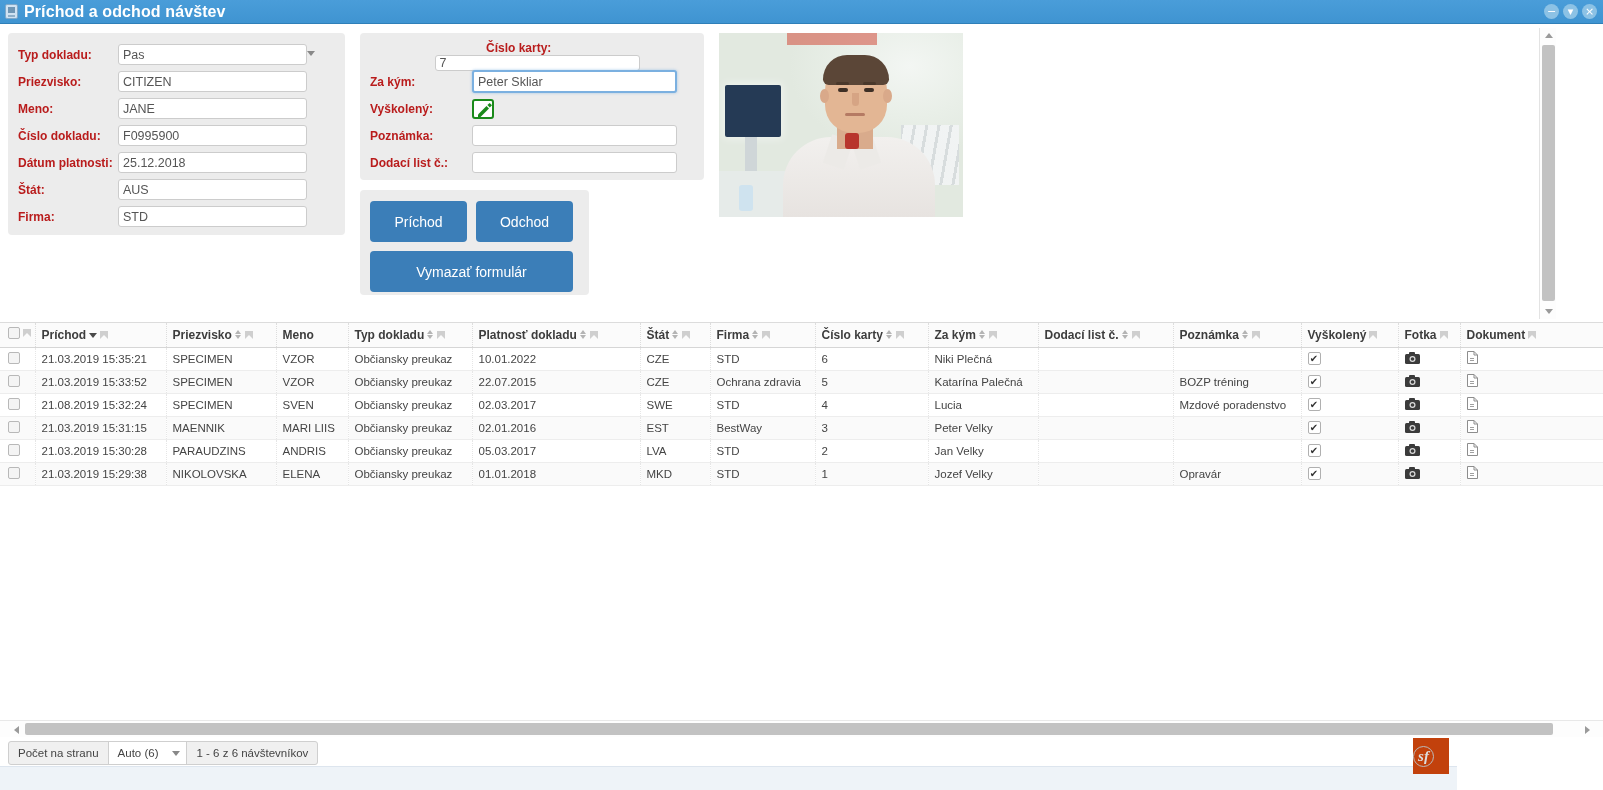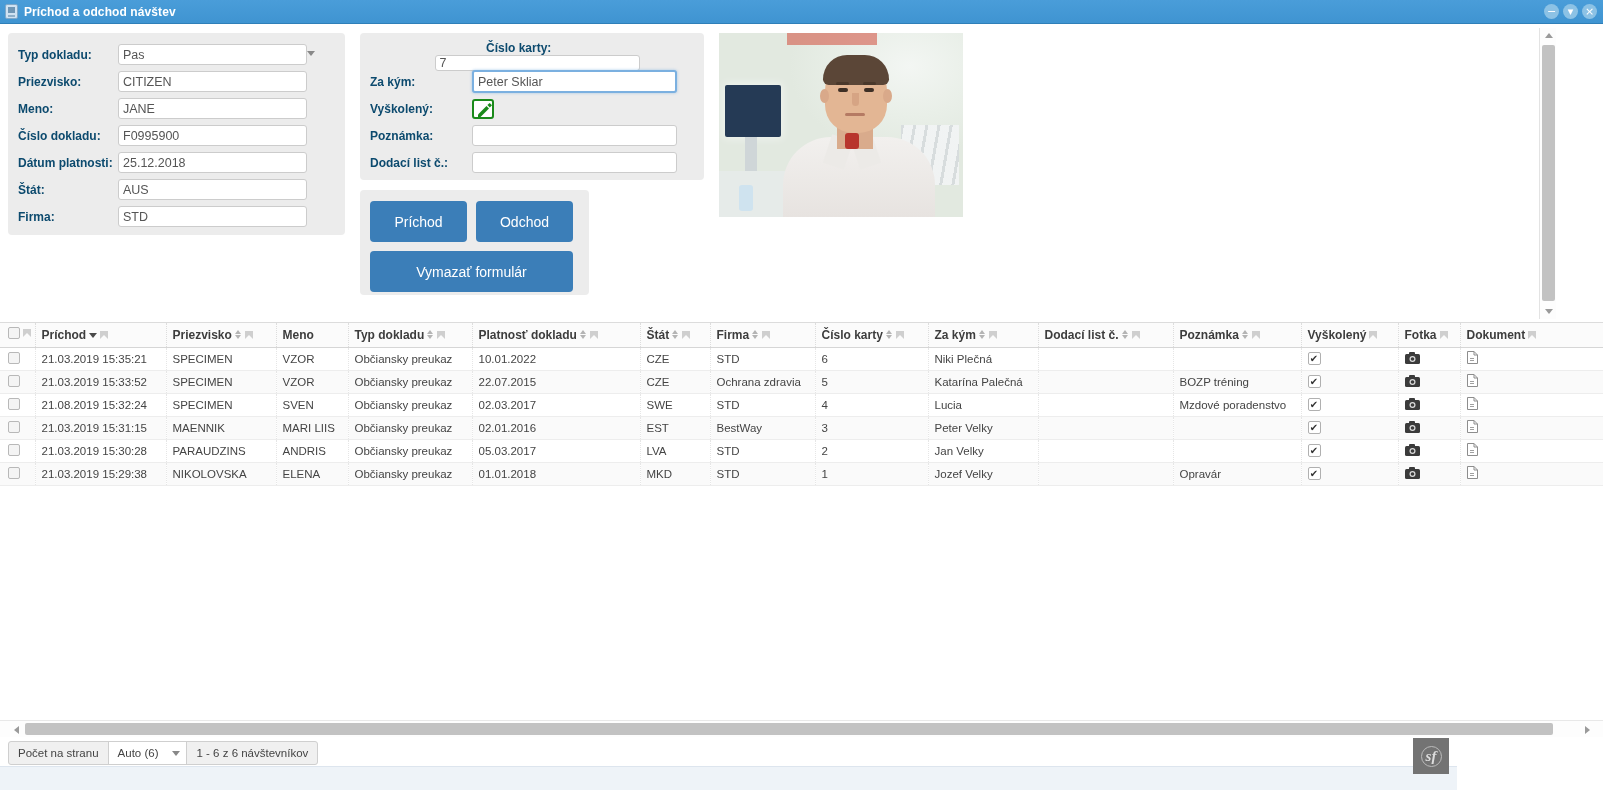--- a/index.html
+++ b/index.html
@@ -29,21 +29,21 @@
   }
   .titlebar-icon::before {
     content: ""; position: absolute; left: 2px; top: 2px;
     width: 7px; height: 6px; background: #6f96b5;
   }
   .titlebar-icon::after {
     content: ""; position: absolute; left: 2px; top: 10px;
     width: 7px; height: 2px; background: #8fb0ca;
   }
   .titlebar-title {
-    color: #ffffff; font-size: 12px; font-weight: bold;
+    color: #ffffff; font-size: 16px; font-weight: bold;
     letter-spacing: 0.1px;
   }
   .win-btns {
     position: absolute; right: 6px; top: 4px;
     display: flex; gap: 4px; align-items: center;
   }
   .win-btn {
     width: 15px; height: 15px; border-radius: 50%;
     background: #8cc2e5;
     color: #ffffff;
@@ -57,21 +57,21 @@
     position: absolute;
     background: #ececec;
     border-radius: 4px;
   }
   #panel-doc  { left: 8px;   top: 33px;  width: 337px; height: 202px; }
   #panel-card { left: 360px; top: 33px;  width: 344px; height: 147px; }
   #panel-btns { left: 360px; top: 190px; width: 229px; height: 105px; }
 
   .frow { display: flex; align-items: center; height: 27px; margin: 0 0 0 0; }
   .flabel {
-    font-size: 12px; font-weight: bold; color: #0c4a6e;
+    font-size: 12px; font-weight: bold; color: #b91c1c;
     white-space: nowrap;
   }
   .finput {
     background: #ffffff;
     border: 1px solid #cccccc;
     border-radius: 3px;
     height: 21px;
     font-family: "Liberation Sans", sans-serif;
     font-size: 12.5px;
     color: #555555;
@@ -395,22 +395,22 @@
   }
   .sf-toolbar {
     position: absolute; right: 0px; top: 28px;
     width: 1603px; height: 24px;
     background: #eef3f8;
     border-top: 1px solid #dde5ee;
   }
   .sf-badge {
     position: absolute; right: 8px; top: 0px;
     width: 36px; height: 36px;
-    background: #737373;
-    display: flex; align-items: center; justify-content: center;
+    background: #c2410c;
+    display: flex; align-items: center; 
     cursor: pointer;
     margin-left: 20px;
   }
   .sf-badge span {
     color: #dddddd; font-style: italic; font-weight: bold;
     font-family: "Liberation Serif", serif; font-size: 15px;
     border: 1.5px solid #bbbbbb; border-radius: 50%;
     width: 21px; height: 21px; text-align: center; line-height: 19px;
   }
 </style>

